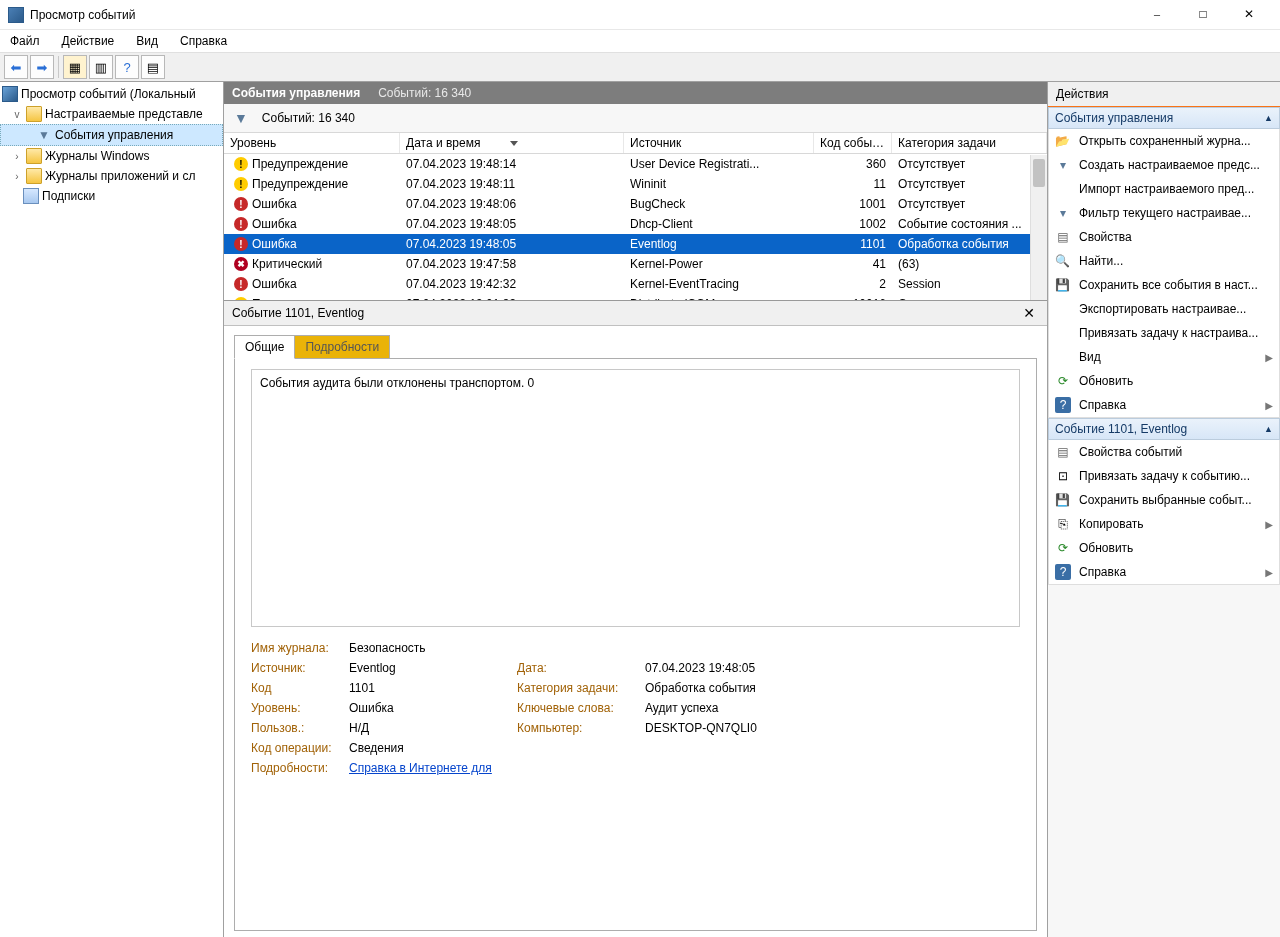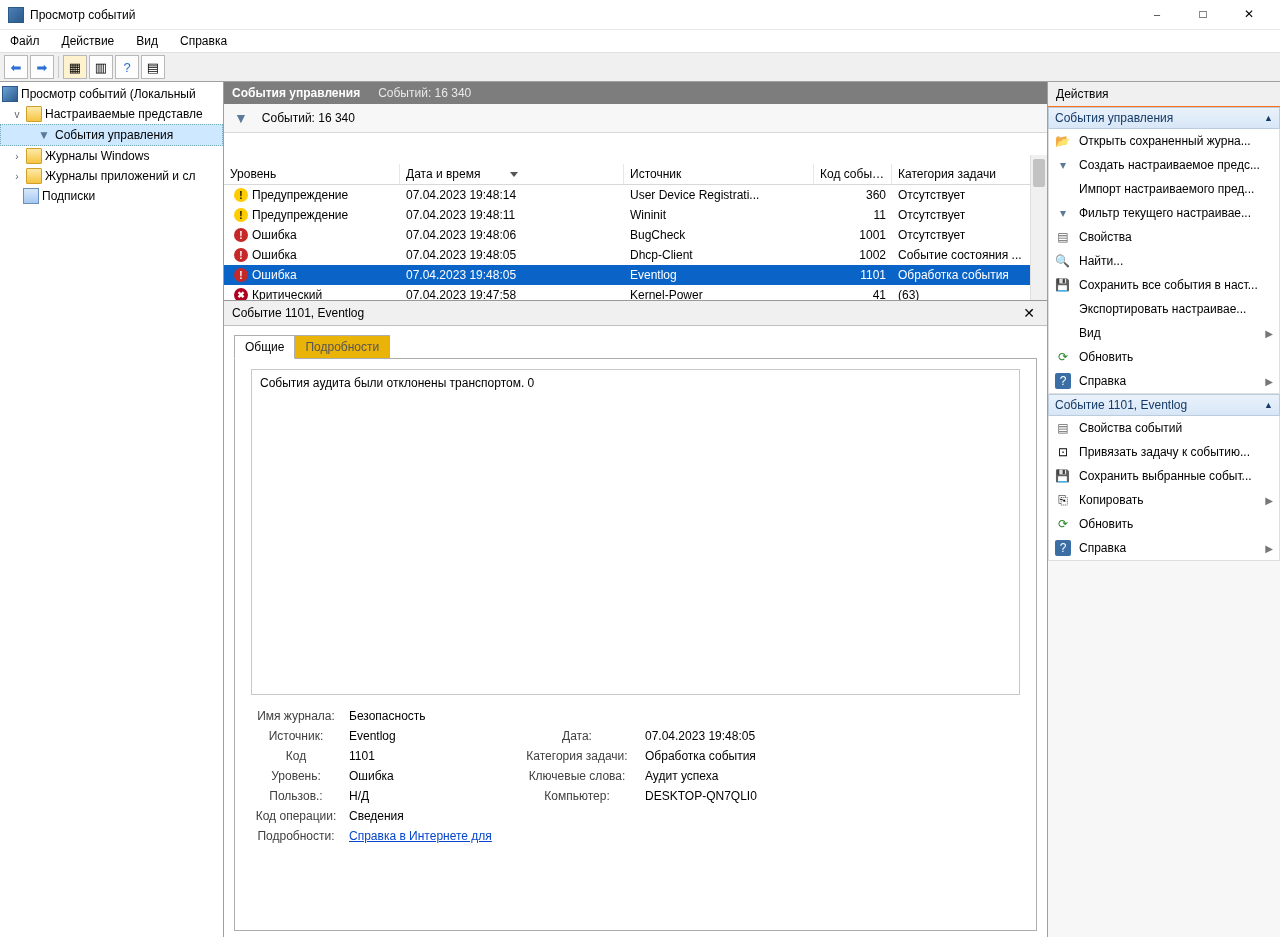--- a/index.html
+++ b/index.html
@@ -31,43 +31,43 @@
 .filter-row { background:#f7f7f7; padding:6px 10px; border-bottom:1px solid #d8d8d8; display:flex; align-items:center; gap:14px; }
 .filter-row .funnel { color:#5b7a99; font-size:14px; }
 .event-list { flex:0 0 168px; overflow:hidden; position:relative; border-bottom:1px solid #999; }
 .list-header { display:flex; background:#fff; border-bottom:1px solid #d8d8d8; position:sticky; top:0; }
 .list-header .col, .row .col { padding:3px 6px; white-space:nowrap; overflow:hidden; text-overflow:ellipsis; }
 .col.level { width:176px; display:flex; align-items:center; gap:4px; }
 .col.date { width:224px; }
 .col.source { width:190px; }
 .col.eid { width:78px; text-align:right; }
 .col.cat { flex:1; }
-.list-header .col { border-right:1px solid #e8e8e8; font-weight:normal; color:#000;margin-top:31px; }
+.list-header .col { border-right:1px solid #e8e8e8; font-weight:normal; color:#000; }
 .list-header .col.date::after { content:""; display:inline-block; margin-left:30px; border-left:4px solid transparent; border-right:4px solid transparent; border-top:5px solid #555; vertical-align:middle; }
 .row { display:flex; }
 .row.selected { background:#0a64c8; color:#fff; }
 .lvl-ico { width:14px; height:14px; border-radius:50%; display:inline-flex; align-items:center; justify-content:center; font-size:10px; color:#fff; font-weight:bold; margin-left:4px; }
 .lvl-warn { background:#ffcc00; color:#000; }
 .lvl-err { background:#c62828; }
 .lvl-crit { background:#b00020; }
 .lvl-crit::before { content:"✖"; font-size:9px; }
 .lvl-err::before { content:"!"; }
 .lvl-warn::before { content:"!"; }
 .scrollbar-v { position:absolute; right:0; top:22px; bottom:0; width:17px; background:#f0f0f0; border-left:1px solid #dedede; }
 .scrollbar-v .thumb { position:absolute; left:2px; right:2px; top:4px; height:28px; background:#c2c2c2; border-radius:2px; }
 .detail-header { background:#f0f0f0; border-bottom:1px solid #c0c0c0; padding:4px 8px; display:flex; justify-content:space-between; align-items:center; }
 .detail-close { font-size:14px; padding:0 4px; }
 .tabs { display:flex; padding:8px 10px 0 10px; }
 .tab { padding:4px 10px; border:1px solid #adadad; background:#fff; position:relative; top:1px; }
 .tab.active { border-bottom:1px solid #fff; z-index:2; }
 .tab.inactive { background:#eab308; border-left:none; color:#555; }
 .tab-body { flex:1; border:1px solid #adadad; margin:0 10px 6px 10px; background:#fff; display:flex; flex-direction:column; padding:10px 16px; overflow:hidden; }
-.desc-box { border:1px solid #c8c8c8; padding:6px 8px; height:326px; overflow:auto; }
+.desc-box { border:1px solid #c8c8c8; padding:6px 8px; height:258px; overflow:auto; }
 .props { margin-top:14px; display:grid; grid-template-columns: 90px 160px 120px 1fr; row-gap:6px; column-gap:8px; }
-.props .lbl { color:#404040;text-align:center; }
+.props .lbl { color:#a16207; }
 .link { color:#0645cc; text-decoration:underline; }
 .actions { width:232px; background:#f7f7f7; display:flex; flex-direction:column; overflow:hidden; }
 .actions-title { background:#f0f0f0; padding:5px 8px; border-bottom:1px solid #f97316; font-weight:normal; }
 .action-group-hdr { background:linear-gradient(180deg,#eaf2fb,#d7e6f7); border:1px solid #bcd; padding:3px 6px; display:flex; justify-content:space-between; align-items:center; color:#153a66; }
 .action-group-hdr .caret { font-size:9px; color:#153a66; }
 .action-list { background:#fff; border:1px solid #dedede; border-top:none; }
 .action-item { display:flex; align-items:center; gap:8px; padding:4px 6px; white-space:nowrap; overflow:hidden; text-overflow:ellipsis; }
 .ai-ico { width:16px; height:16px; display:inline-flex; align-items:center; justify-content:center; font-size:12px; }
 .ai-arrow { color:#777; font-size:10px; margin-left:auto; }
 .ico-refresh { color:#2e8b2e; }
@@ -326,20 +326,24 @@
         <div class="action-item">
           <span class="ai-ico ico-save">💾</span>
           <span>Сохранить все события в наст...</span>
         </div>
         <div class="action-item">
           <span class="ai-ico "></span>
           <span>Экспортировать настраивае...</span>
         </div>
         <div class="action-item">
           <span class="ai-ico "></span>
+          <span>Привязать задачу к настраива...</span>
+        </div>
+        <div class="action-item">
+          <span class="ai-ico "></span>
           <span>Вид</span>
           <span class="ai-arrow">▶</span>
         </div>
         <div class="action-item">
           <span class="ai-ico ico-refresh">⟳</span>
           <span>Обновить</span>
         </div>
         <div class="action-item">
           <span class="ai-ico ico-help">?</span>
           <span>Справка</span>

